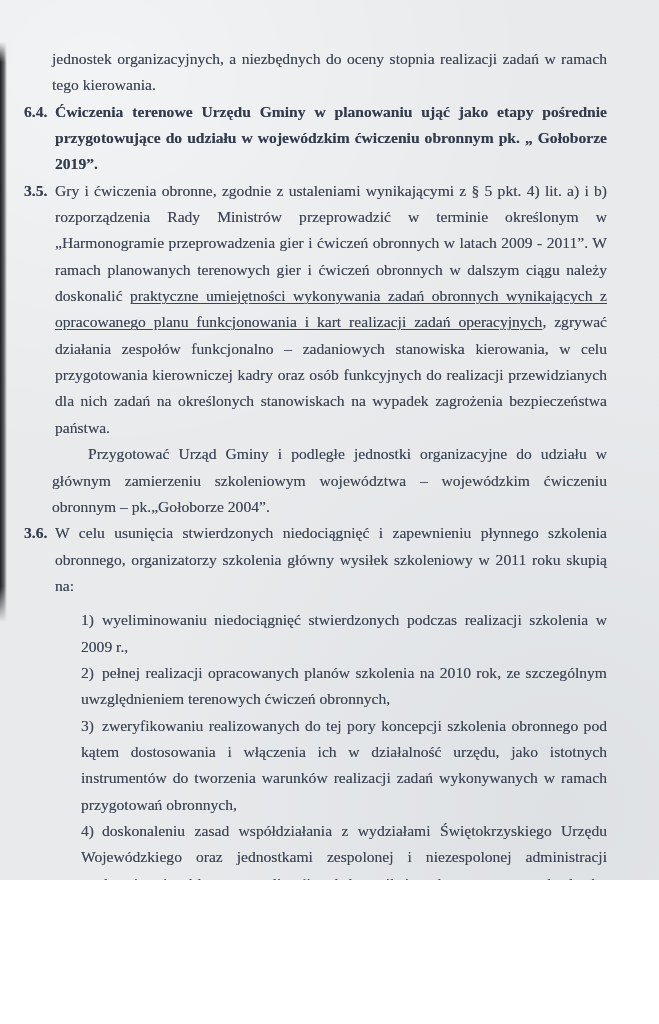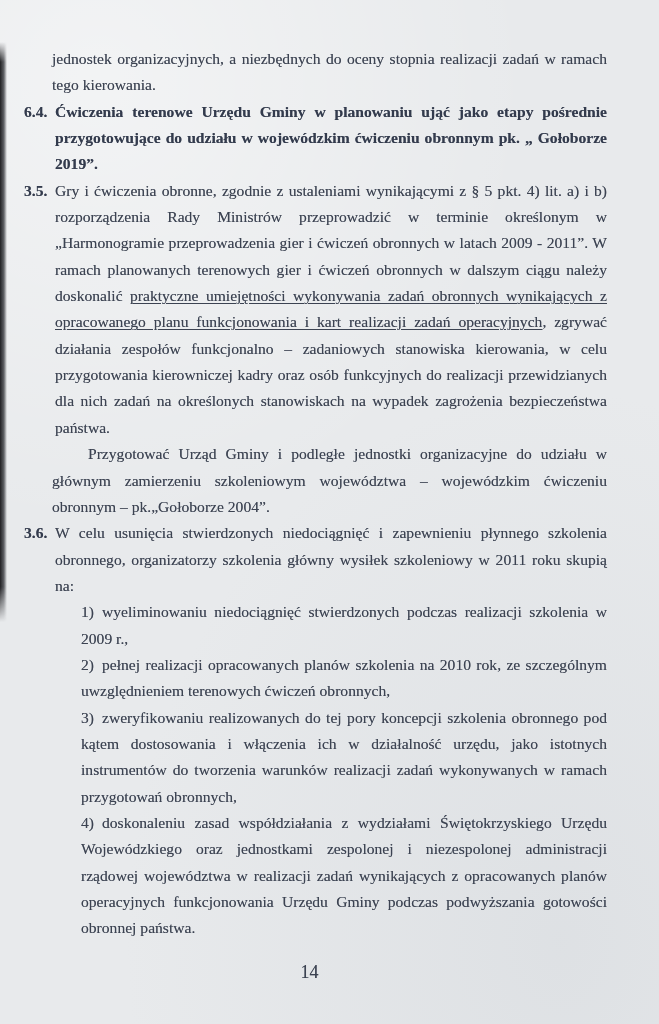--- a/index.html
+++ b/index.html
@@ -1,21 +1,21 @@
 <!DOCTYPE html>
 <html><head>
 <meta charset="utf-8">
 <style>
   html, body { margin: 0; padding: 0; }
   * { box-sizing: border-box; }
 
   .page {
     position: relative;
     width: 659px;
-    height: 1024px;
+    height: 880px;
     overflow: hidden;
     background:
       radial-gradient(120% 80% at 15% 8%, rgba(255,255,255,0.45), rgba(255,255,255,0) 55%),
       radial-gradient(110% 90% at 85% 92%, rgba(198,203,209,0.30), rgba(198,203,209,0) 60%),
       #e8eaec;
     font-family: "Liberation Serif", "DejaVu Serif", serif;
     color: #3c4352;
   }
 
   
@@ -67,21 +67,21 @@
     text-decoration: underline;
     text-decoration-thickness: 1px;
     text-underline-offset: 2px;
   }
 
   .indent-para {
     margin-left: -3px;
     text-indent: 36px;
   }
 
-  .list { margin-left: 26px; }
+  .list { margin-left: 26px; margin-top: 8px; }
 
   .item { text-align: justify; }
 
   .marker { margin-right: 8px; }
 
   .pageno {
     position: absolute;
     top: 962px;
     left: 52px;
     width: 555px;

